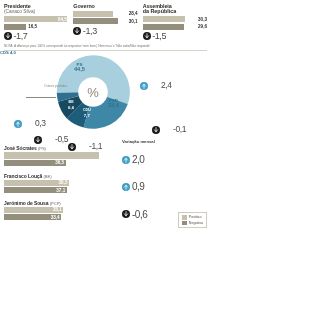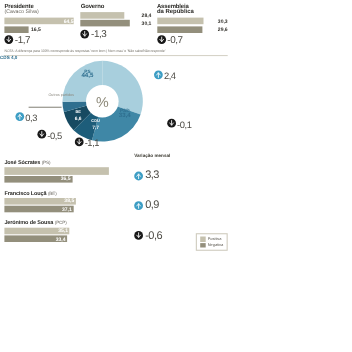--- a/index.html
+++ b/index.html
@@ -68,21 +68,21 @@
   .lb-cds {
     left: 6px; top: 45px; font-size: 4.2px; font-weight: bold;
     color: #2f6f8f; text-align: left;
   }
   .outros {
     position: absolute; left: 44px; top: 34px;
     font-size: 3.4px; color: #8d8a80;
   }
   .leader-line { position: absolute; background: #8d8a80; height: 0.4px; }
 
-  .mini-delta { position: absolute; display: flex; align-items: flex-start; gap: 1px; }
+  .mini-delta { position: absolute; display: flex; align-items: flex-end; gap: 13px; margin-top: 16px; }
   .mini-delta .v { font-size: 8.5px; color: #4c4a44; letter-spacing: -0.4px; }
   .md-ps  { left: 140px; top: 14px; }
   .md-psd { left: 152px; top: 58px; }
   .md-cdu { left: 68px; top: 75px; }
   .md-be  { left: 34px; top: 68px; }
   .md-cds { left: 14px; top: 52px; }
 
   
   .leaders { padding: 0 4px; margin-top: 1px; }
   .var-head {
@@ -176,21 +176,21 @@
           <div class="fill" style="width:64%"></div>
           <div class="num" style="color:#33312c;margin-left:66%;padding-right:0">29,6</div>
         </div>
       </div>
       <div class="delta">
         <span class="arrow-badge down">
           <svg width="6" height="6" viewBox="0 0 10 10">
               <path d="M5 1 L5 7 M5 8 L2.2 4.6 M5 8 L7.8 4.6" stroke="#fff" stroke-width="1.3" fill="none" stroke-linecap="round"></path>
             </svg>
         </span>
-        <span class="delta-val">-0,7</span>
+        <span class="delta-val">-1,5</span>
       </div>
     </div>
 
   </div>
 
   <div class="note">NOTA: A diferença para 100% corresponde às respostas 'nem bom | Nem mau' e 'Não sabe/Não responde'</div>
   <div class="rule"></div>
 
   <div class="donut-wrap">
     <div class="donut">
@@ -292,21 +292,21 @@
             <div class="fill" style="width:55%"></div>
             <div class="num" style="margin-right:45%">36,5</div>
           </div>
         </div>
         <div class="leader-delta">
           <span class="arrow-badge up">
             <svg width="6" height="6" viewBox="0 0 10 10">
                 <path d="M5 9 L5 3 M5 2 L2.2 5.4 M5 2 L7.8 5.4" stroke="#fff" stroke-width="1.3" fill="none" stroke-linecap="round"></path>
               </svg>
           </span>
-          <span class="v">3,3</span>
+          <span class="v">2,0</span>
         </div>
       </div>
     </div>
 
     <div class="leader">
       <div class="leader-name">
         <span>Francisco Louçã</span>
         <span class="party">(BE)</span>
       </div>
       <div class="leader-row">

